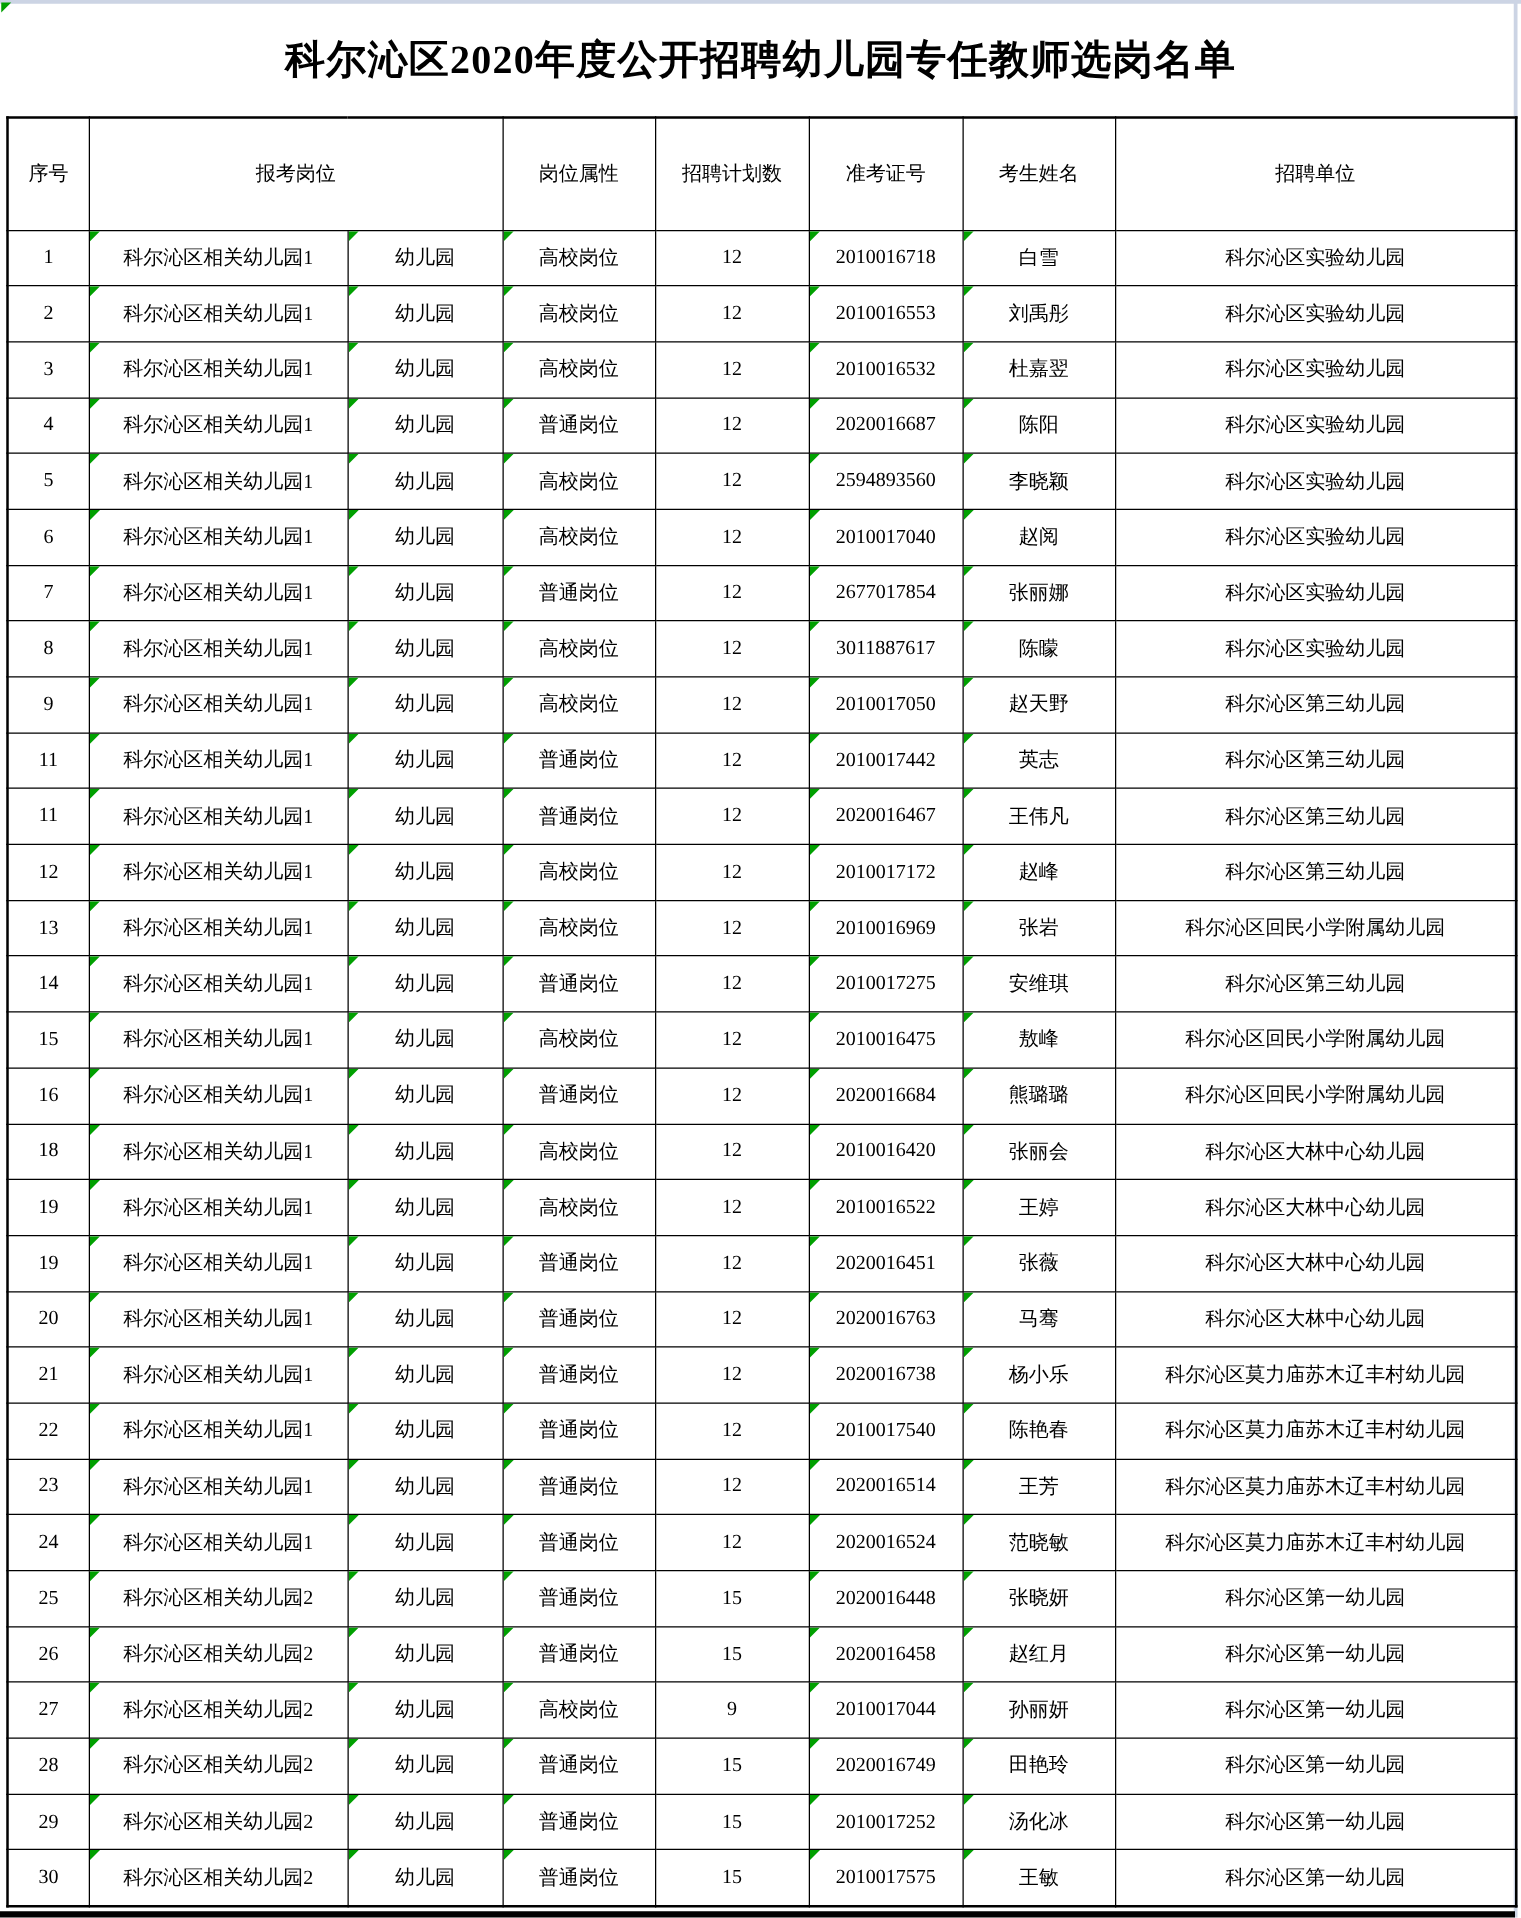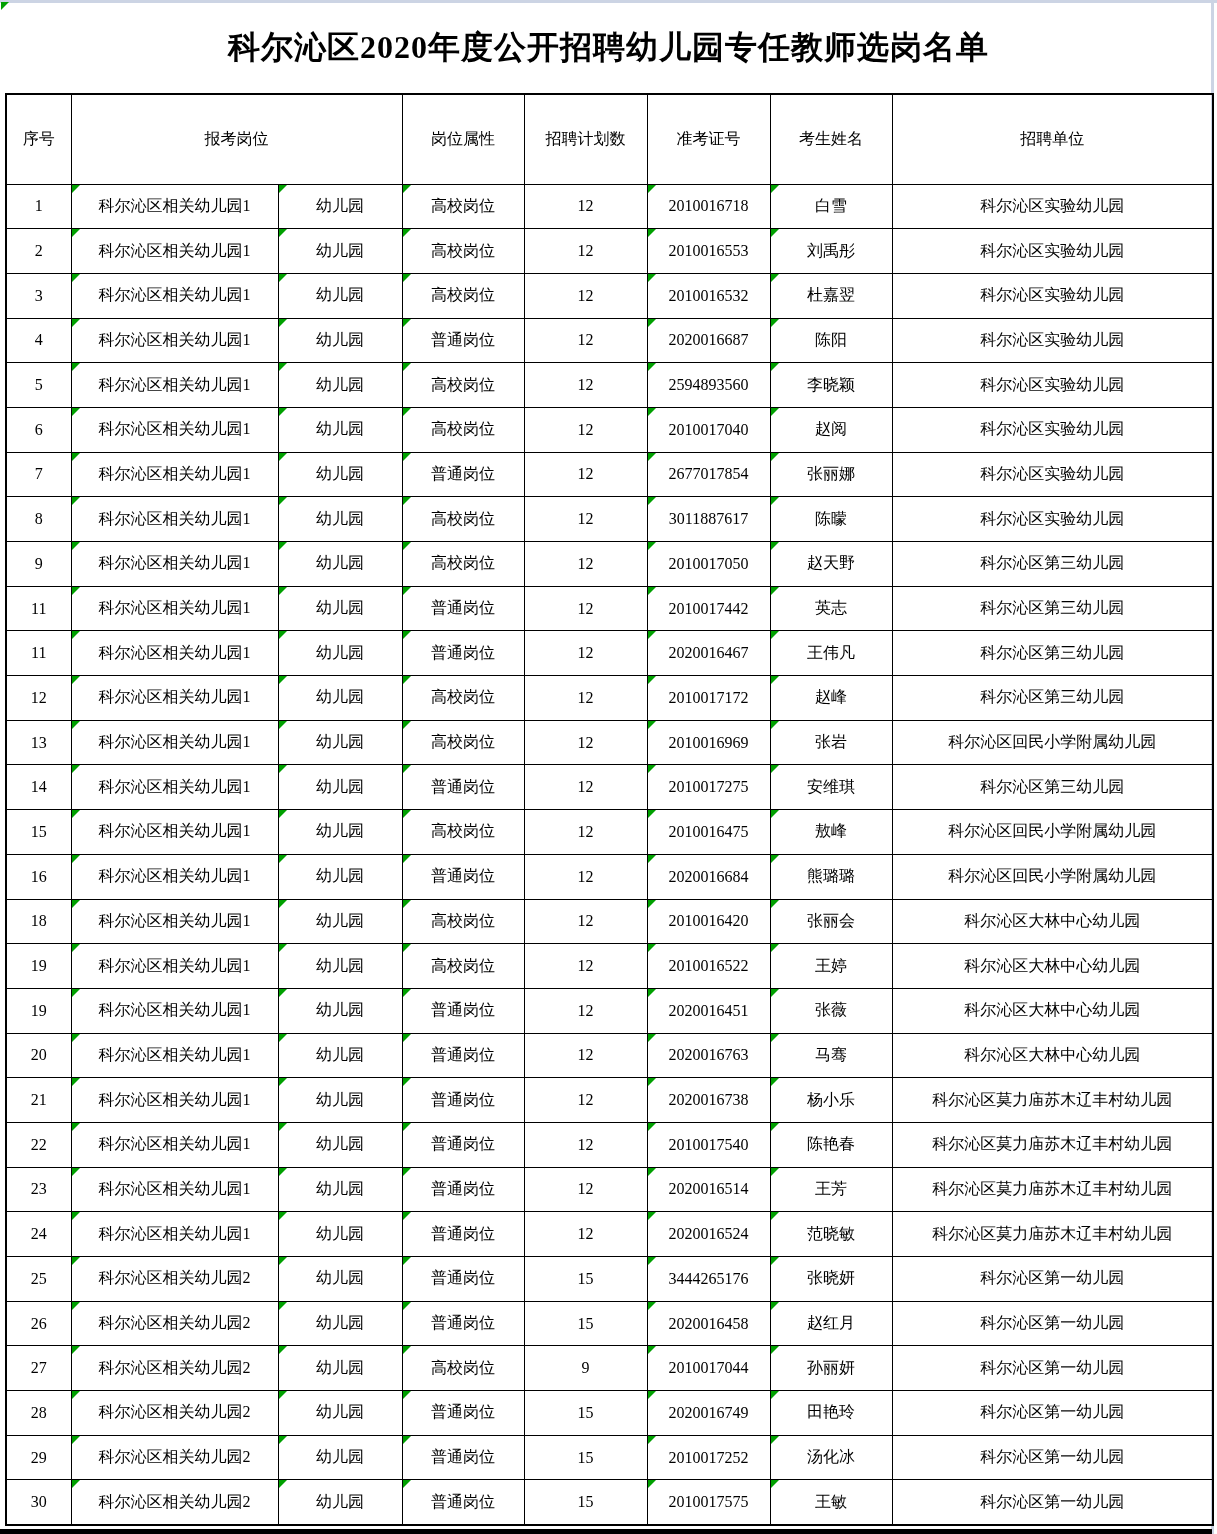--- a/index.html
+++ b/index.html
@@ -314,21 +314,21 @@
         <td><span class="tri" style="border-top-color: rgb(0, 160, 0);"></span><span class="cellv">2020016524</span></td>
         <td><span class="tri" style="border-top-color: rgb(0, 160, 0);"></span><span class="cellv">范晓敏</span></td>
         <td><span class="cellv">科尔沁区莫力庙苏木辽丰村幼儿园</span></td>
       </tr>
       <tr class="data-row">
         <td><span class="cellv">25</span></td>
         <td><span class="tri" style="border-top-color: rgb(0, 160, 0);"></span><span class="cellv">科尔沁区相关幼儿园2</span></td>
         <td><span class="tri" style="border-top-color: rgb(0, 160, 0);"></span><span class="cellv">幼儿园</span></td>
         <td><span class="tri" style="border-top-color: rgb(0, 160, 0);"></span><span class="cellv">普通岗位</span></td>
         <td><span class="cellv">15</span></td>
-        <td><span class="tri" style="border-top-color: rgb(0, 160, 0);"></span><span class="cellv">3444265176</span></td>
+        <td><span class="tri" style="border-top-color: rgb(0, 160, 0);"></span><span class="cellv">2020016448</span></td>
         <td><span class="tri" style="border-top-color: rgb(0, 160, 0);"></span><span class="cellv">张晓妍</span></td>
         <td><span class="cellv">科尔沁区第一幼儿园</span></td>
       </tr>
       <tr class="data-row">
         <td><span class="cellv">26</span></td>
         <td><span class="tri" style="border-top-color: rgb(0, 160, 0);"></span><span class="cellv">科尔沁区相关幼儿园2</span></td>
         <td><span class="tri" style="border-top-color: rgb(0, 160, 0);"></span><span class="cellv">幼儿园</span></td>
         <td><span class="tri" style="border-top-color: rgb(0, 160, 0);"></span><span class="cellv">普通岗位</span></td>
         <td><span class="cellv">15</span></td>
         <td><span class="tri" style="border-top-color: rgb(0, 160, 0);"></span><span class="cellv">2020016458</span></td>

